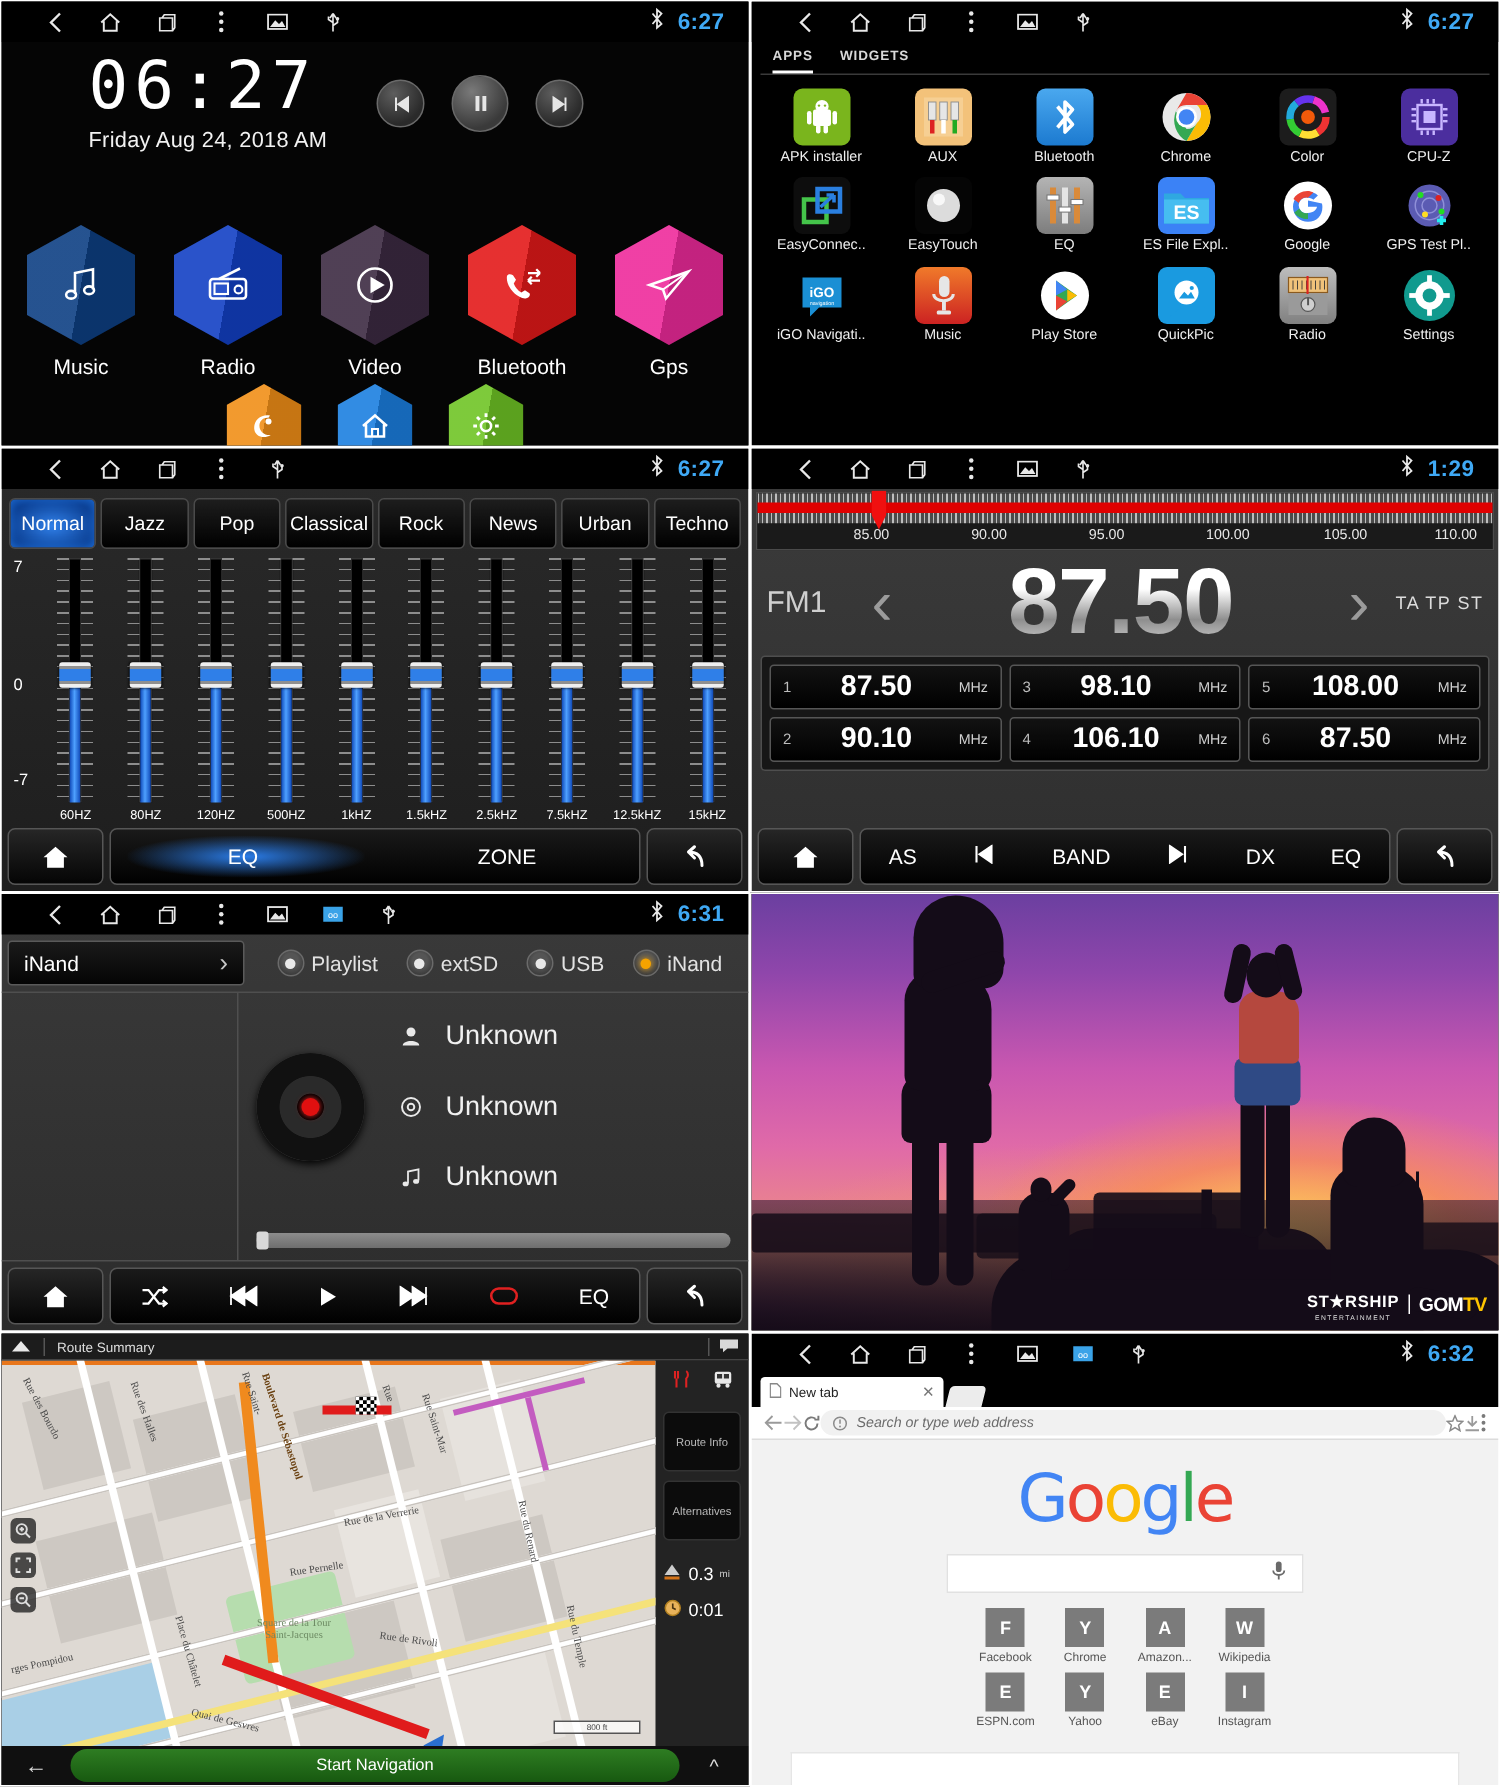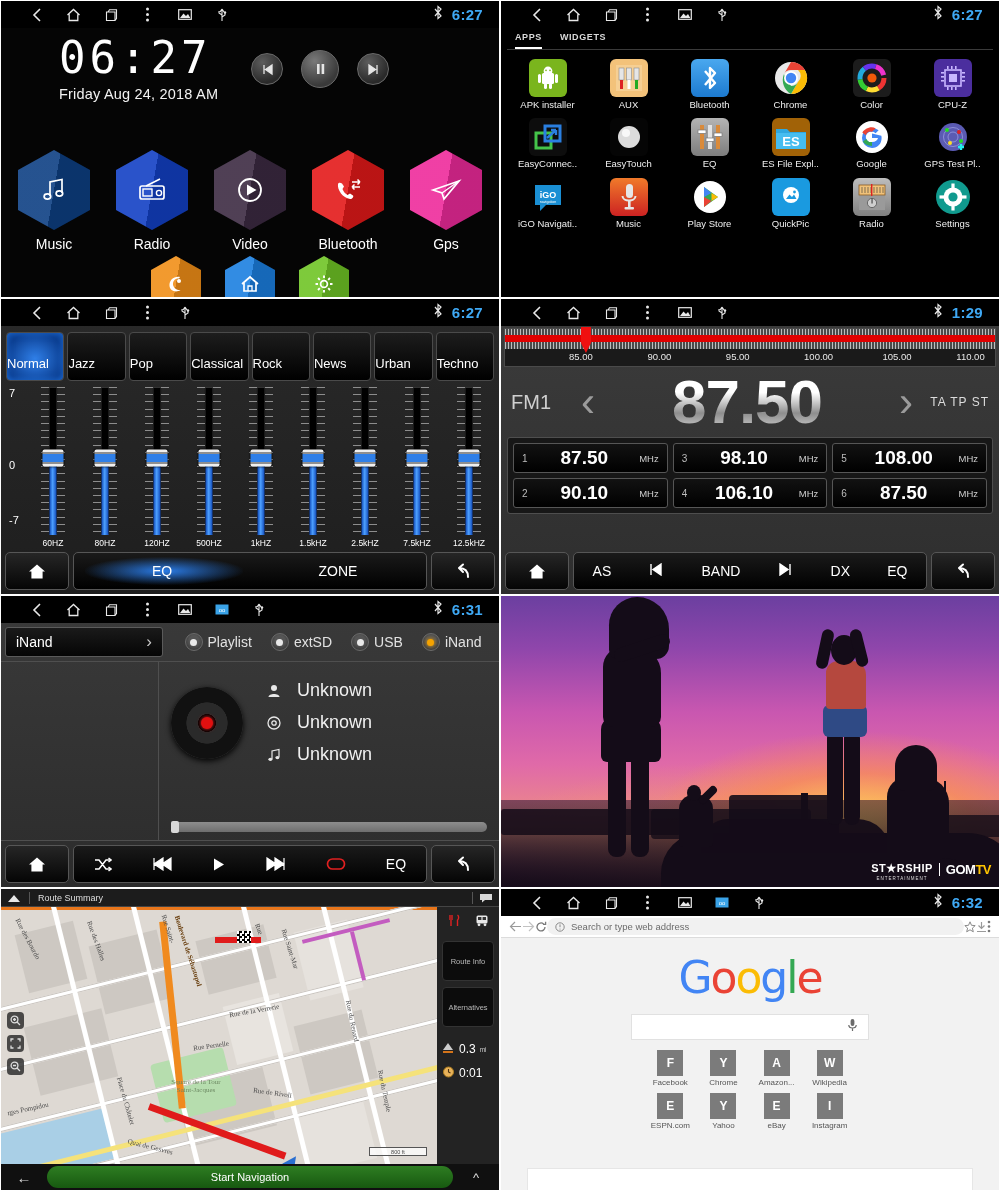--- a/index.html
+++ b/index.html
@@ -76,21 +76,21 @@
   .drawer-rule { height:1px; background:#3a3a3a; margin:0 6px; }
   .appgrid { display:grid; grid-template-columns:repeat(6,1fr); row-gap:8px; padding:9px 6px 0 6px;}
   .appcell { text-align:center; }
   .appicon { width:38px; height:38px; margin:0 auto 3px; border-radius:6px; display:flex; align-items:center; justify-content:center; overflow:hidden; position:relative;}
   .appname { color:#efefef; font-size:9.5px; line-height:1.1; white-space:nowrap; overflow:hidden; }
 
   
   .eq { background:linear-gradient(#2a2a2a,#1e1e1e); height:100%; display:flex; flex-direction:column; }
   .eq-presets { display:flex; gap:3px; padding:6px 5px 0 5px; }
   .eq-preset {
-    flex:1; color:#fff; font-size:13px; padding:23px 0 9px;
+    flex:1; text-align:center; color:#fff; font-size:13px; padding:8px 0 9px;
     border-radius:4px; background:linear-gradient(#1d1d1d,#000);
     border:1px solid #4a4a4a; white-space:nowrap;
   }
   .eq-preset.active { background:radial-gradient(ellipse at 50% 55%, #2f7fe8 0%, #0b3d8f 75%); box-shadow:0 0 7px #1e6fd9 inset; }
   .eq-body { flex:1; display:flex; padding:4px 4px 0 4px; position:relative; }
   .eq-scale { width:22px; position:relative; color:#fff; font-size:11px; }
   .eq-scale span { position:absolute; left:4px; }
   .eq-sliders { flex:1; display:flex; align-items:stretch; }
   .eq-ch { flex:1; display:flex; flex-direction:column; align-items:center; }
   .eq-track { position:relative; width:22px; flex:1; margin-top:2px; }
@@ -158,21 +158,21 @@
   .rad-dot.on i { background:#f5a300; box-shadow:0 0 4px #f5a300; }
   .rad span { color:#e2e2e2; font-size:14px; }
   .music-body { flex:1; display:flex; }
   .music-left { width:158px; border-right:1px solid #4f4f4f; }
   .music-right { flex:1; display:flex; flex-direction:column; padding:8px 12px 0;}
   .disc-row { display:flex; align-items:center; gap:22px; margin-top:10px;}
   .disc { width:72px; height:72px; border-radius:50%; flex:0 0 auto;
     background:radial-gradient(circle at 50% 50%, #000 0 17%, #2a2a2a 18% 40%, #111 41% 70%, #3a3a3a 72% 86%, #151515 87% 100%);
     box-shadow:0 2px 6px #000; display:flex; align-items:center; justify-content:center; position:relative;}
   .disc i { width:12px; height:12px; border-radius:50%; background:#e01010; box-shadow:0 0 4px #ff2a2a;}
-  .meta { display:flex; flex-direction:column; gap:11px;justify-content:flex-end;}
+  .meta { display:flex; flex-direction:column; gap:26px;justify-content:flex-end;}
   .meta-row { display:flex; align-items:center; gap:14px; }
   .meta-ic { width:18px; color:#e8e8e8; display:flex; align-items:center; justify-content:center;}
   .meta-txt { color:#f0f0f0; font-size:18px; }
   .progress { margin:auto 0 8px; height:10px; background:linear-gradient(#8d8d8d,#6e6e6e);
     border-radius:5px; position:relative; }
   .progress-knob { position:absolute; left:0; top:-1px; width:8px; height:12px; background:#d8d8d8; border-radius:2px;}
   .music-divider { height:1px; background:#4f4f4f; }
   .bb-center.music-ctrl { justify-content:space-around; }
   .bb-center.music-ctrl .ic { color:#fff; display:flex; align-items:center; }
   .bb-center.music-ctrl .ic.rep { color:#e02020; }
@@ -232,21 +232,21 @@
   
   .browser { height:100%; background:#fff; display:flex; flex-direction:column;}
   .tabstrip { background:#000; height:22px; display:flex; align-items:flex-end; padding-left:6px;}
   .tab { background:#fff; height:20px; width:122px; border-radius:3px 3px 0 0; display:flex;
     align-items:center; padding:0 6px; gap:5px; }
   .tab-title{font-size:9px;color:#222;flex:1;white-space:nowrap;overflow:hidden;}
   .tab-x{color:#777;font-size:10px;}
   .tab-ghost{width:24px;height:14px;background:#ececec;margin-left:3px;border-radius:3px 3px 0 0;
     transform:skewX(-14deg);}
   .omnibar{height:22px;background:#fff;display:flex;align-items:center;padding:0 8px;
-    border-bottom:1px solid #dcdcdc;}
+    border-bottom:1px solid #dcdcdc;font-style:italic;}
   .omni-ic{color:#9a9a9a;display:flex;align-items:center;}
   .omni-field{flex:1;background:#f1f1f1;border-radius:11px;height:17px;display:flex;align-items:center;
     gap:6px;padding:0 8px;}
   .omni-ph{color:#6b6b6b;font-size:9.5px;}
   .ntp{flex:1;background:#f2f2f2;display:flex;flex-direction:column;align-items:center;padding-top:14px;position:relative;}
   .glogo{font-size:44px;letter-spacing:-2px;font-weight:normal;font-family:"DejaVu Sans",sans-serif;}
   .glogo .b{color:#4285F4;} .glogo .r{color:#EA4335;} .glogo .y{color:#FBBC05;} .glogo .g{color:#34A853;}
   .searchbox{margin-top:11px;width:238px;height:26px;background:#fff;border:1px solid #e1e1e1;
     display:flex;align-items:center;justify-content:flex-end;padding-right:10px;}
   .tiles{display:grid;grid-template-columns:repeat(4,1fr);gap:6px 14px;margin-top:10px;}
@@ -580,21 +580,21 @@
                 <rect x="14" y="4" width="4" height="24" fill="#e4e4e4"></rect>
                 <rect x="22" y="4" width="4" height="24" fill="#d98a3a"></rect>
                 <rect x="4" y="9" width="8" height="3.4" fill="#fff" stroke="#777" stroke-width=".7"></rect>
                 <rect x="12" y="17" width="8" height="3.4" fill="#fff" stroke="#777" stroke-width=".7"></rect>
                 <rect x="20" y="12" width="8" height="3.4" fill="#fff" stroke="#777" stroke-width=".7"></rect>
               </svg>
           </div>
           <div class="appname">EQ</div>
         </div>
         <div class="appcell">
-          <div class="appicon" style="background:#a16207">
+          <div class="appicon" style="background:#3b82f6">
             <svg width="34" height="30" viewBox="0 0 34 30">
                 <path d="M2 7 H13 L16 10 H32 V27 H2 Z" fill="#2fa8e0"></path>
                 <path d="M2 11 H32 V27 H2 Z" fill="#46bdf0"></path>
                 <text x="17" y="24" font-size="13" font-weight="bold" fill="#fff" text-anchor="middle" font-family="sans-serif">ES</text>
               </svg>
           </div>
           <div class="appname">ES File Expl..</div>
         </div>
         <div class="appcell">
           <div class="appicon" style="background:#000">
@@ -846,20 +846,30 @@
             </div>
           <div class="eq-ch">
               <div class="eq-track">
                 <div class="eq-rail"></div>
                 <div class="eq-ticks l"></div>
                 <div class="eq-ticks"></div>
                 <div class="eq-fill"></div>
                 <div class="eq-knob"></div>
               </div>
               <div class="eq-flabel">12.5kHZ</div>
+            </div>
+          <div class="eq-ch">
+              <div class="eq-track">
+                <div class="eq-rail"></div>
+                <div class="eq-ticks l"></div>
+                <div class="eq-ticks"></div>
+                <div class="eq-fill"></div>
+                <div class="eq-knob"></div>
+              </div>
+              <div class="eq-flabel">15kHZ</div>
             </div>
         </div>
       </div>
 
       <div class="bottombar">
         <div class="bb-btn">
           <svg width="18" height="17" viewBox="0 0 18 17">
               <path d="M1 8.5 L9 1.5 L17 8.5 H14.6 V15.5 H3.4 V8.5 Z" fill="#fff"></path>
             </svg>
         </div>
@@ -1403,20 +1413,30 @@
             </span>
         </div>
         <div class="sb-right">
           <span class="bt-ic"><svg width="10" height="15" viewBox="0 0 10 15">
                 <path d="M2 4 L8 11 L5 13.5 V1.5 L8 4 L2 11" stroke="#e8e8e8" stroke-width="1.2" fill="none"></path>
               </svg></span>
           <span class="sb-time">6:32</span>
         </div>
       </div>
 
+      <div class="tabstrip">
+        <div class="tab">
+          <span><svg width="8" height="10" viewBox="0 0 8 10">
+                <path d="M.5 .5 H5 L7.5 3 V9.5 H.5 Z" fill="none" stroke="#888" stroke-width=".9"></path>
+              </svg></span>
+          <span class="tab-title">New tab</span>
+          <span class="tab-x">✕</span>
+        </div>
+        <div class="tab-ghost"></div>
+      </div>
 
       <div class="omnibar">
         <span class="omni-ic">
             <svg width="13" height="11" viewBox="0 0 13 11">
               <path d="M12 5.5 H2 M6 1 L1.5 5.5 L6 10" stroke="#9a9a9a" stroke-width="1.2" fill="none"></path>
             </svg>
           </span>
         <span class="omni-ic">
             <svg width="13" height="11" viewBox="0 0 13 11">
               <path d="M1 5.5 H11 M7 1 L11.5 5.5 L7 10" stroke="#c2c2c2" stroke-width="1.2" fill="none"></path>

